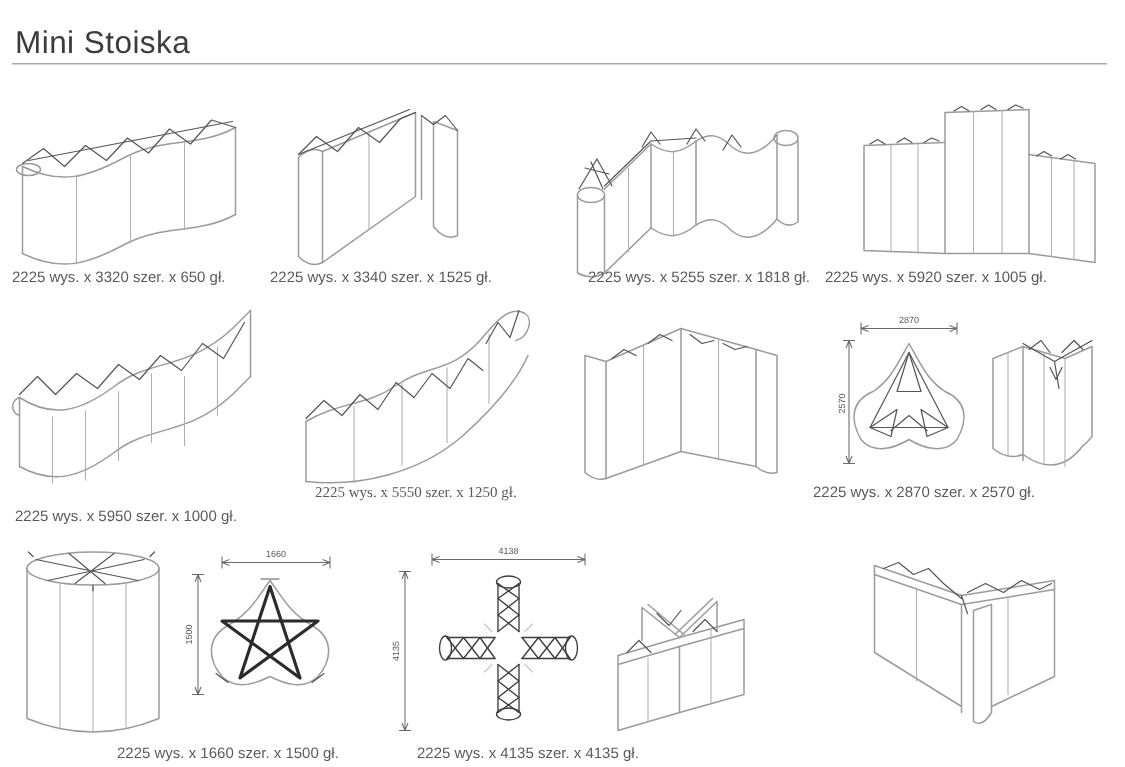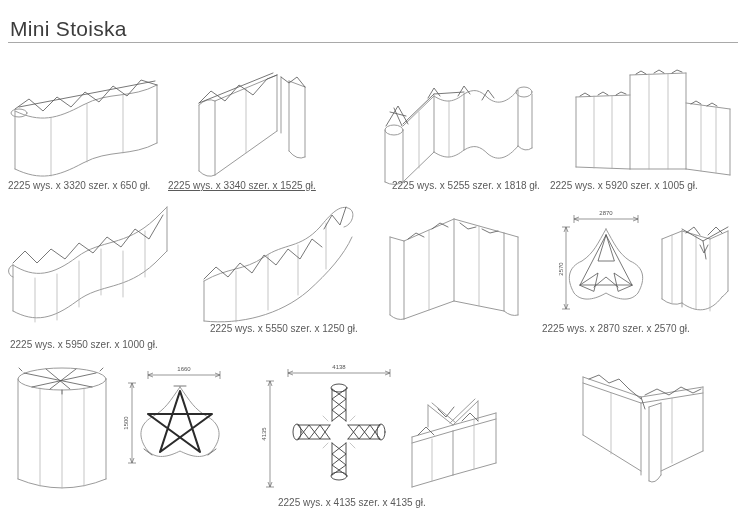--- a/index.html
+++ b/index.html
@@ -201,21 +201,22 @@
       <path class="panel" d="M18,18 L76,38 M18,24 L76,44 M18,18 L18,76 M18,76 L76,112 M76,44 L76,116"></path>
       <path class="panel-thin" d="M46,34 L46,95"></path>
       <path class="panel" d="M76,38 L138,28 M76,44 L138,34 M138,28 L138,92 M138,92 L96,112"></path>
       <path class="panel-thin" d="M107,39 L107,104"></path>
       <path class="panel" d="M84,48 L96,44 M84,48 L84,122 M96,44 L96,116 M84,122 Q90,126 96,116"></path>
       <path class="truss" d="M24,20 L34,16 L44,24 L54,20 L64,30 L76,40 M80,36 L92,30 L104,36 L116,28 L128,34 L136,30 M76,38 L80,50"></path>
     </svg>
   </div>
 
   <div class="cap" style="left:8px;top:169px;">2225 wys. x 3320 szer. x 650 gł.</div>
-  <div class="cap" style="left:168px;top:169px;text-decoration:underline;">2225 wys. x 3340 szer. x 1525 gł.</div>
+  <div class="cap" style="left:180px;top:169px;">2225 wys. x 3340 szer. x 1525 gł.</div>
   <div class="cap" style="left:392px;top:169px;">2225 wys. x 5255 szer. x 1818 gł.</div>
   <div class="cap" style="left:550px;top:169px;">2225 wys. x 5920 szer. x 1005 gł.</div>
   <div class="cap" style="left:10px;top:328px;">2225 wys. x 5950 szer. x 1000 gł.</div>
-  <div class="cap" style="left:210px;top:312px;">2225 wys. x 5550 szer. x 1250 gł.</div>
+  <div class="cap" style="left:210px;top:312px;font-family:Liberation Serif, serif;">2225 wys. x 5550 szer. x 1250 gł.</div>
   <div class="cap" style="left:542px;top:312px;">2225 wys. x 2870 szer. x 2570 gł.</div>
+  <div class="cap" style="left:78px;top:486px;">2225 wys. x 1660 szer. x 1500 gł.</div>
   <div class="cap" style="left:278px;top:486px;">2225 wys. x 4135 szer. x 4135 gł.</div>
 
 </div>
 
 </body></html>

